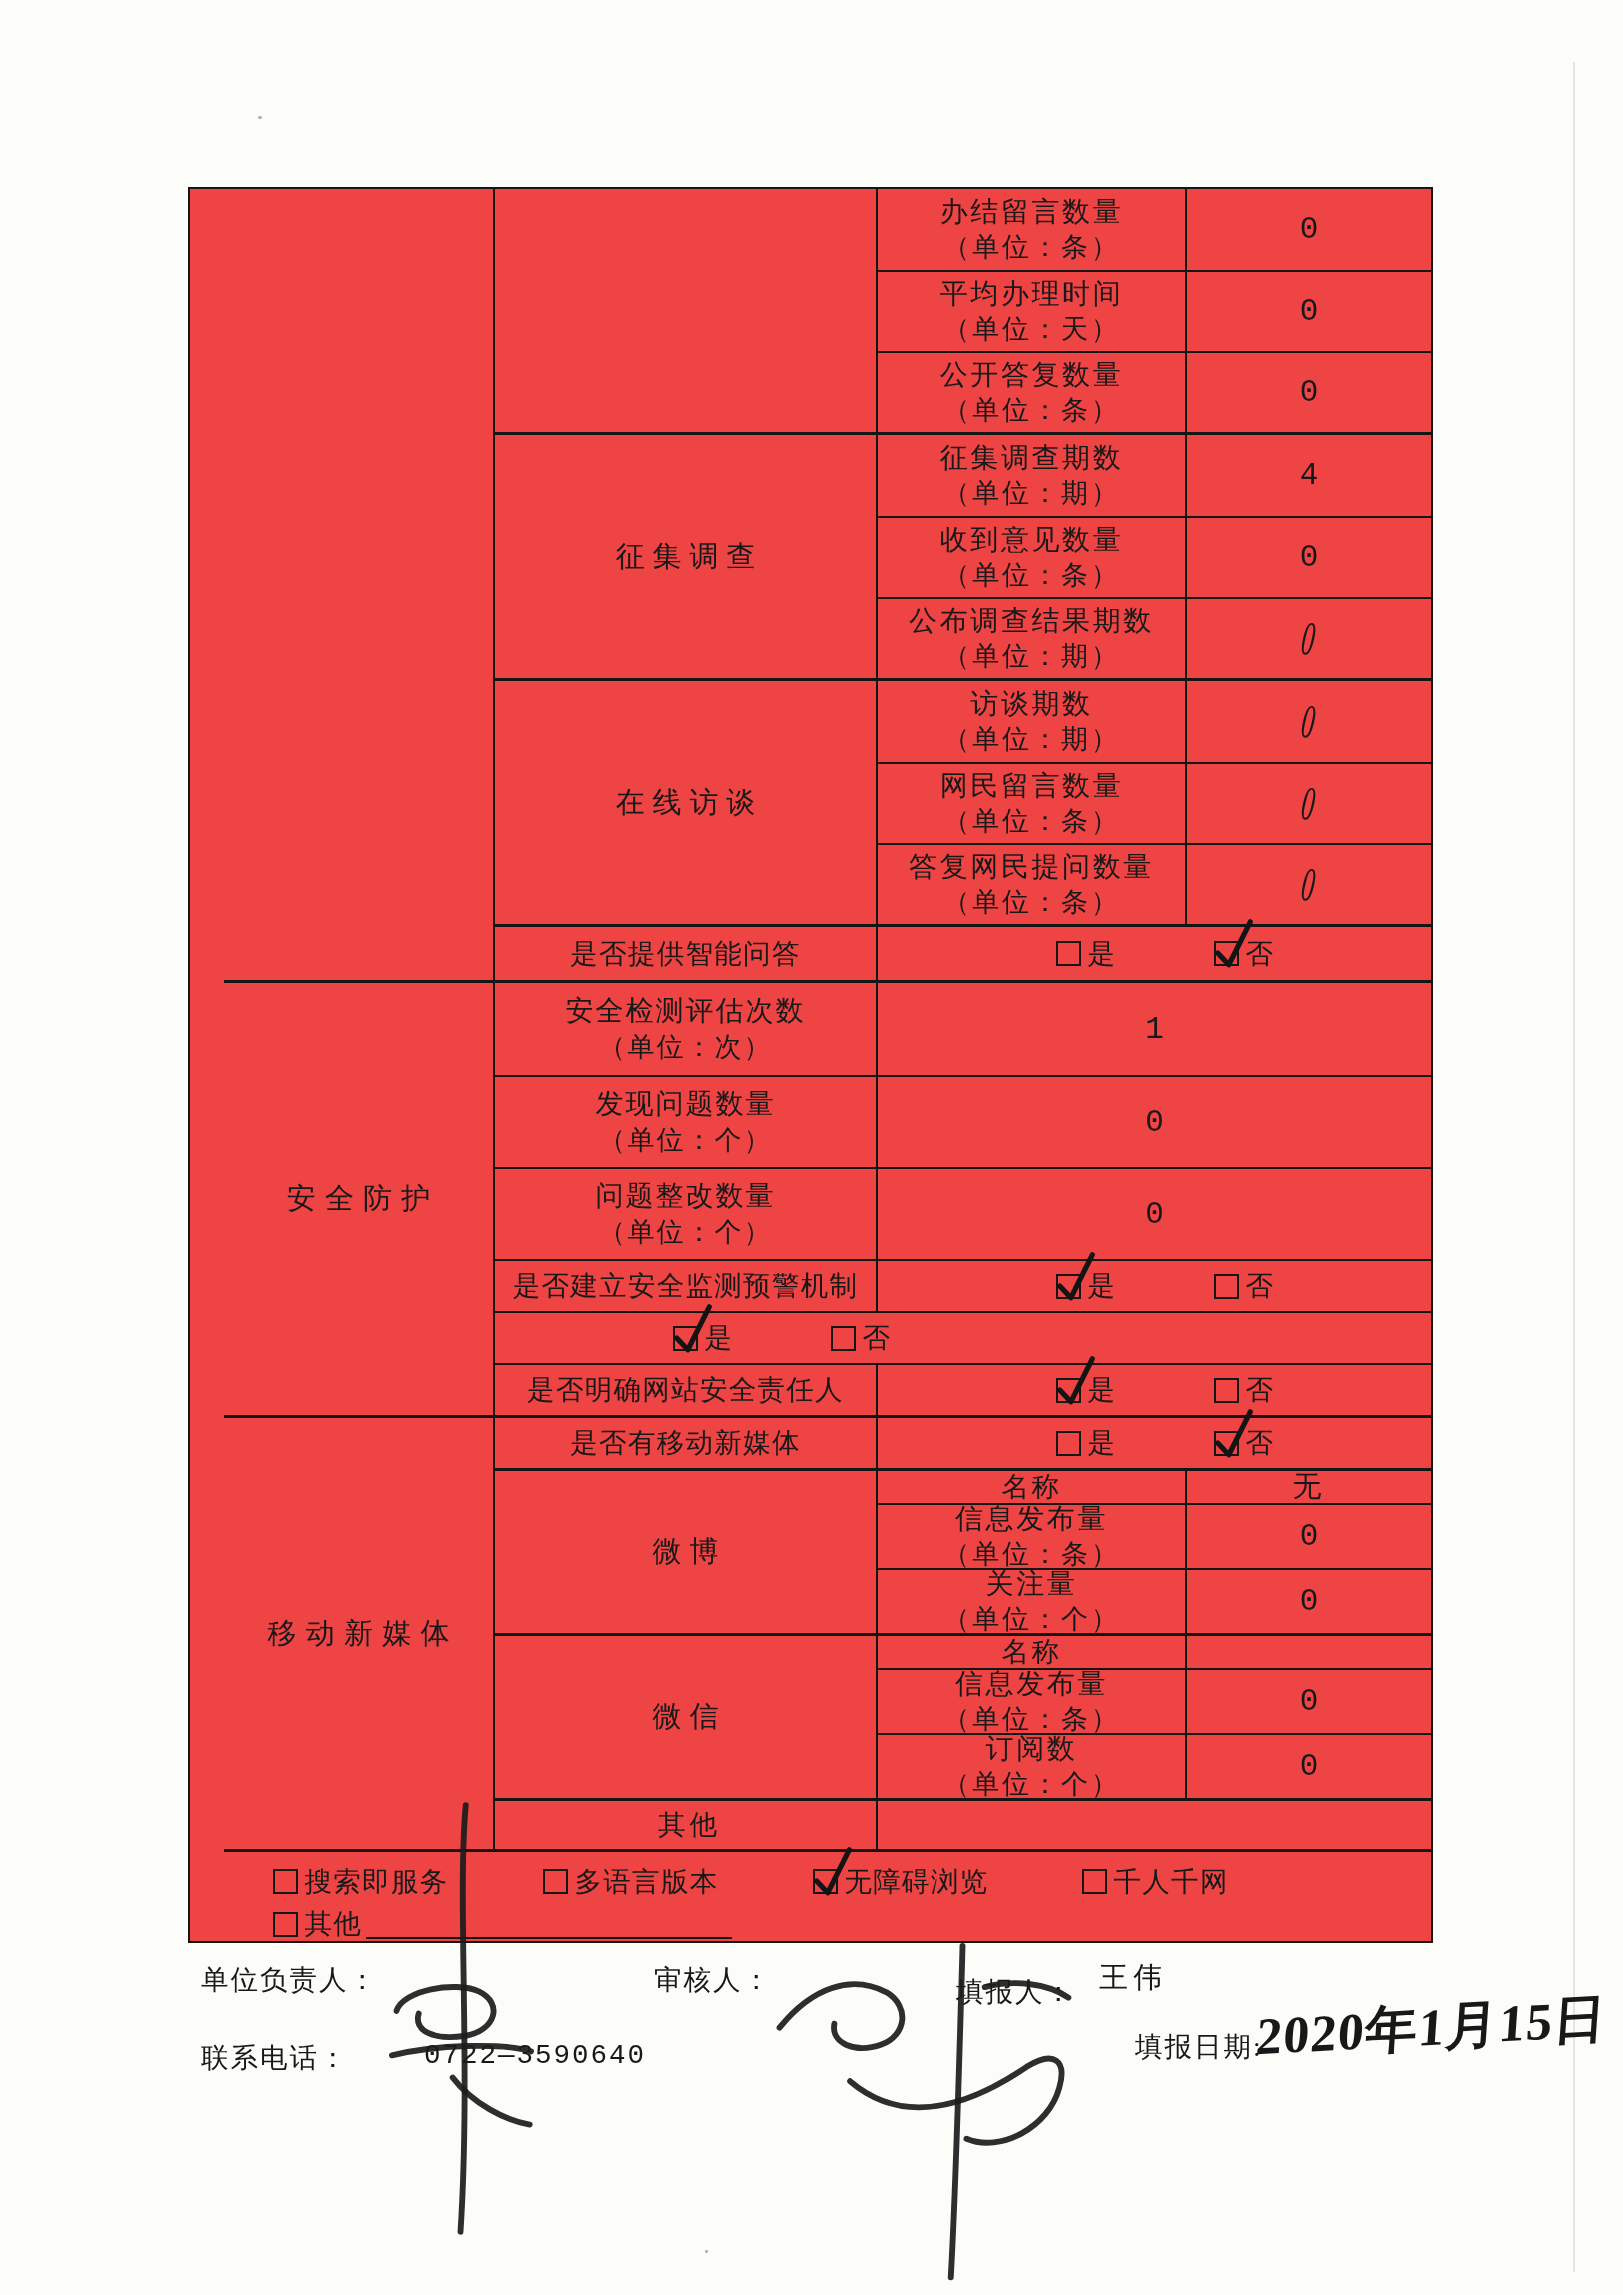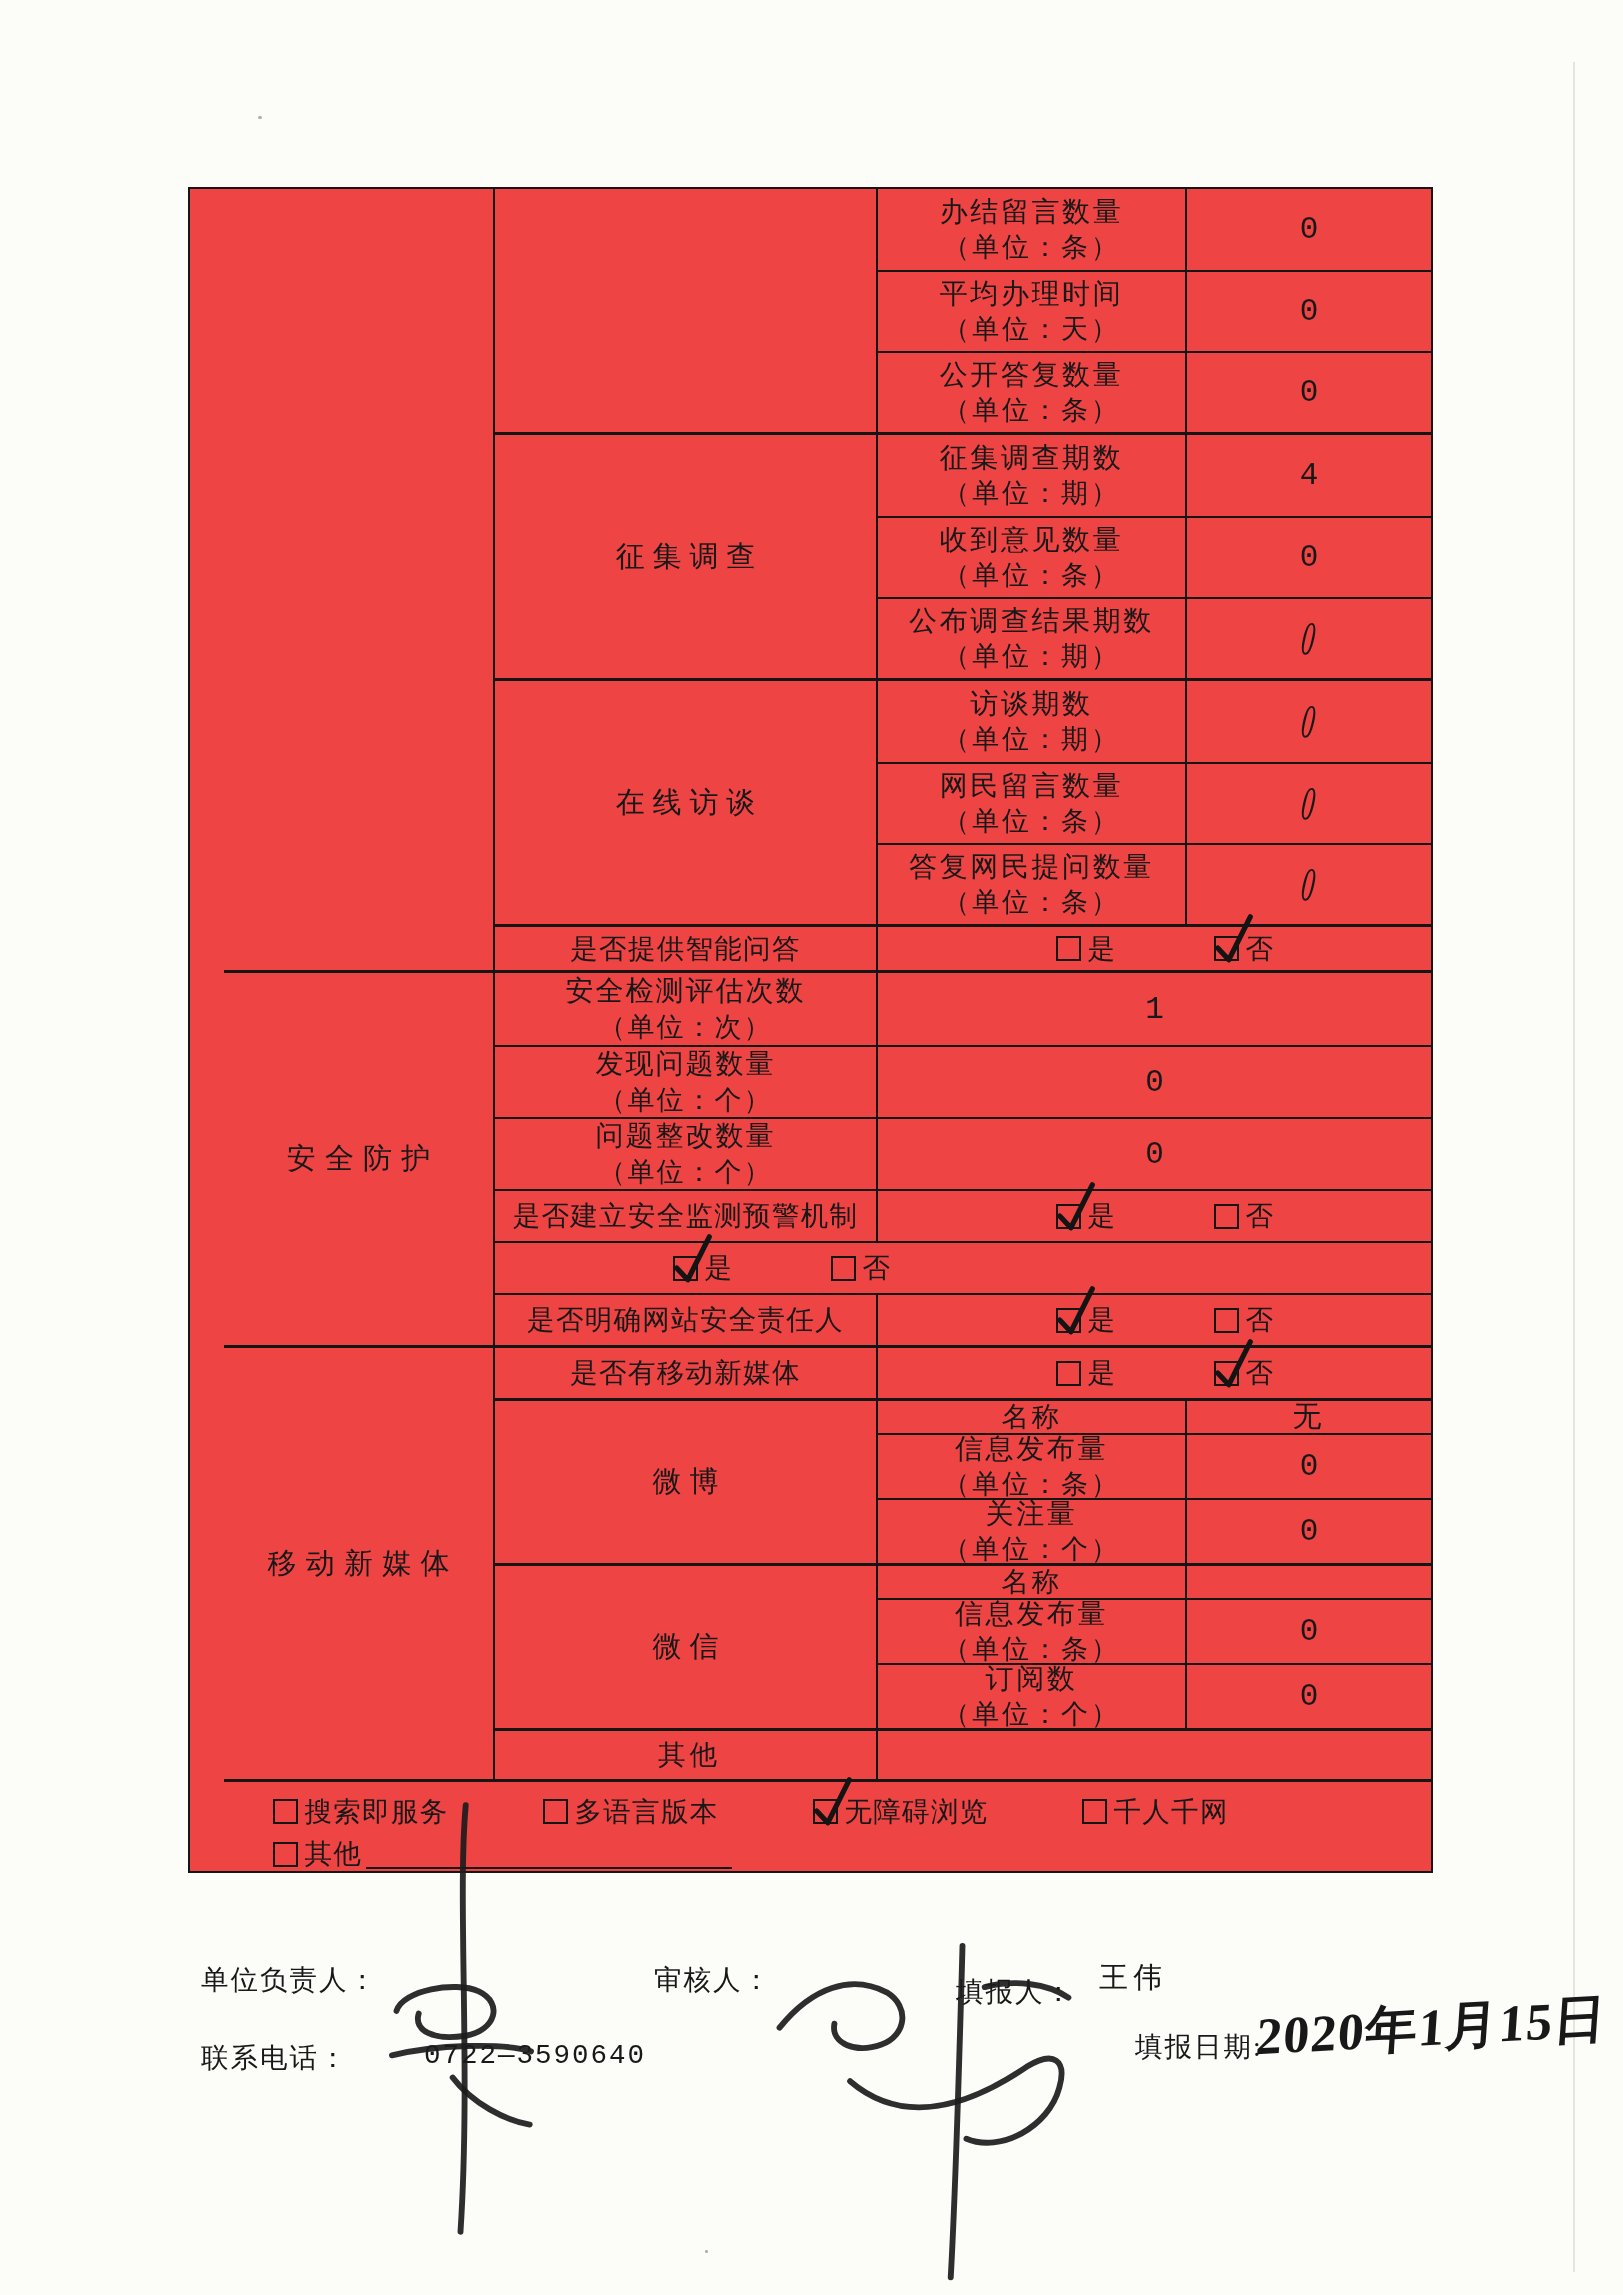--- a/index.html
+++ b/index.html
@@ -55,21 +55,21 @@
     width:383px; border-right:2px solid #151515;
     display:flex; align-items:center; justify-content:center;
     font-size:27.5px; letter-spacing:1.3px;
   }
   .barea { flex:1; display:flex; align-items:center; padding-left:178px; gap:99px; }
   .cbg { display:flex; align-items:center; }
   .cb { width:25px; height:25px; border:2px solid #151515; position:relative; flex:none; margin-right:6.5px; }
   .tick { position:absolute; left:-5.2px; top:-29px; width:46px; height:56px; overflow:visible; }
   .cblab { font-size:27.5px; }
   
-  .mrow2 { display:flex; height:72px; }
+  .mrow2 { display:flex; height:92px; }
   .mrow2.bt { border-top:2px solid #151515; }
   .m2label {
     width:383px; border-right:2px solid #151515;
     display:flex; flex-direction:column; align-items:center; justify-content:center;
     font-size:28px; letter-spacing:2px; line-height:1.3;
   }
   .m2label .unit { font-size:27px; }
   .m2val { flex:1; display:flex; align-items:center; justify-content:center; }
   .brow2 { display:flex; height:52px; border-top:2.6px solid #151515; }
   
@@ -197,21 +197,21 @@
                 <span>答复网民提问数量</span>
                 <span class="unit">（单位：条）</span>
               </div>
             <div class="mval">
                 <span class="hw">0</span>
               </div>
           </div>
         </div>
       </div>
 
-      <div class="brow bt-med" style="height:46px;">
+      <div class="brow bt-med" style="height:56px;">
         <div class="blabel">是否提供智能问答</div>
         <div class="barea">
           <span class="cbg">
             <span class="cb"></span>
             <span class="cblab">是</span>
           </span>
           <span class="cbg">
             <span class="cb">
               <svg class="tick" viewBox="0 0 70 86">
                   <path d="M10 60 L27 78 L60 12" fill="none" stroke="#141414" stroke-width="8" stroke-linecap="round" stroke-linejoin="round"></path>

